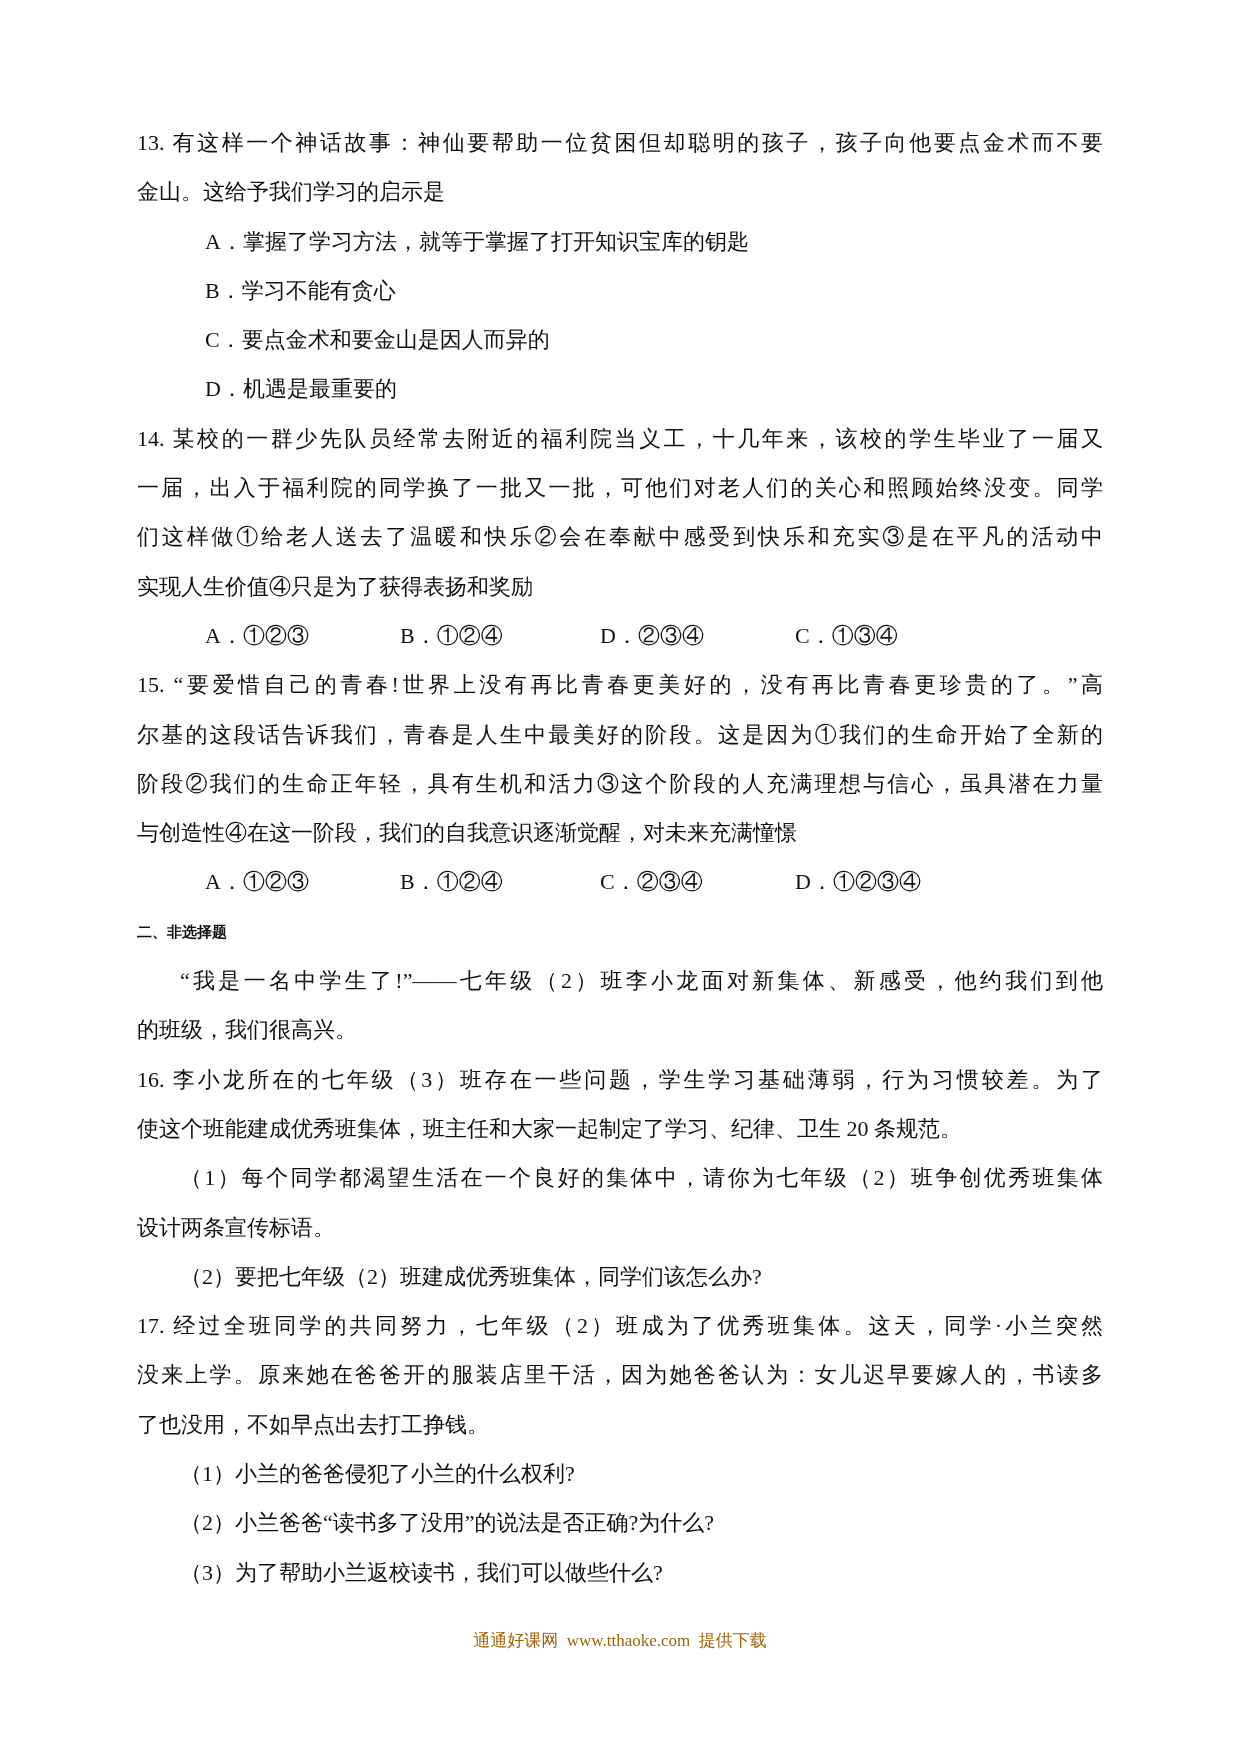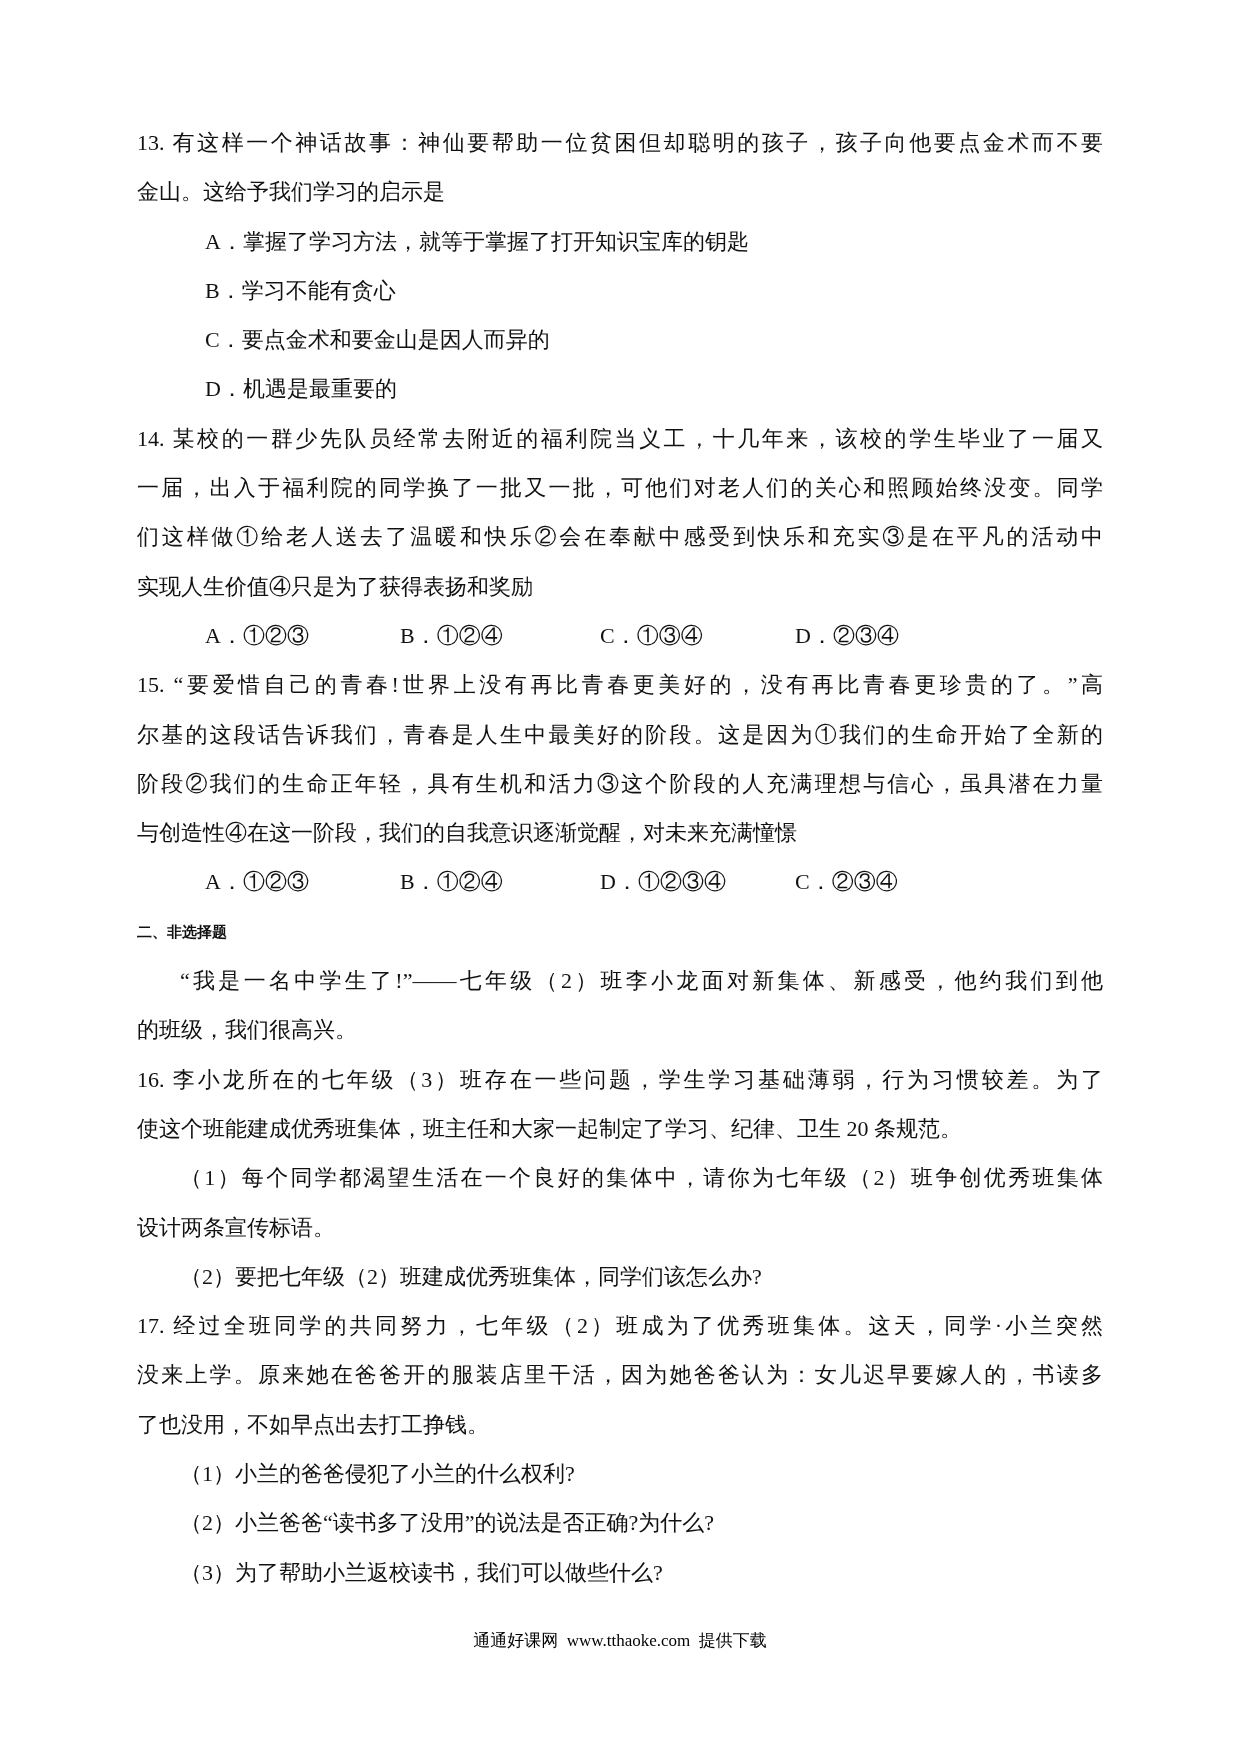--- a/index.html
+++ b/index.html
@@ -55,21 +55,21 @@
     font-size: 15px;
   }
   .footer {
     position: absolute;
     top: 1629px;
     left: 0;
     width: 100%;
     text-align: center;
     font-size: 17px;
     white-space: pre;
-    color: #000000;
+    color: #a16207;
   }
 </style>
 </head>
 <body>
 
 <div class="content">
 
   <div>
       <div class="line fill">13. 有这样一个神话故事：神仙要帮助一位贫困但却聪明的孩子，孩子向他要点金术而不要</div>
       <div class="line">金山。这给予我们学习的启示是</div>
@@ -85,36 +85,36 @@
   <div>
       <div class="line fill">14. 某校的一群少先队员经常去附近的福利院当义工，十几年来，该校的学生毕业了一届又</div>
       <div class="line fill">一届，出入于福利院的同学换了一批又一批，可他们对老人们的关心和照顾始终没变。同学</div>
       <div class="line fill">们这样做①给老人送去了温暖和快乐②会在奉献中感受到快乐和充实③是在平凡的活动中</div>
       <div class="line">实现人生价值④只是为了获得表扬和奖励</div>
     </div>
 
   <div class="opt-row">
       <span>A．①②③</span>
       <span>B．①②④</span>
+      <span>D．②③④</span>
       <span>C．①③④</span>
-      <span>D．②③④</span>
     </div>
 
   <div>
       <div class="line fill">15. “要爱惜自己的青春!世界上没有再比青春更美好的，没有再比青春更珍贵的了。”高</div>
       <div class="line fill">尔基的这段话告诉我们，青春是人生中最美好的阶段。这是因为①我们的生命开始了全新的</div>
       <div class="line fill">阶段②我们的生命正年轻，具有生机和活力③这个阶段的人充满理想与信心，虽具潜在力量</div>
       <div class="line">与创造性④在这一阶段，我们的自我意识逐渐觉醒，对未来充满憧憬</div>
     </div>
 
   <div class="opt-row">
       <span>A．①②③</span>
       <span>B．①②④</span>
+      <span>C．②③④</span>
       <span>D．①②③④</span>
-      <span>C．②③④</span>
     </div>
 
   <div class="section-heading">
     <div class="line">二、非选择题</div>
   </div>
 
   <div>
       <div class="line fill first-indent">“我是一名中学生了!”——七年级（2）班李小龙面对新集体、新感受，他约我们到他</div>
       <div class="line">的班级，我们很高兴。</div>
     </div>

